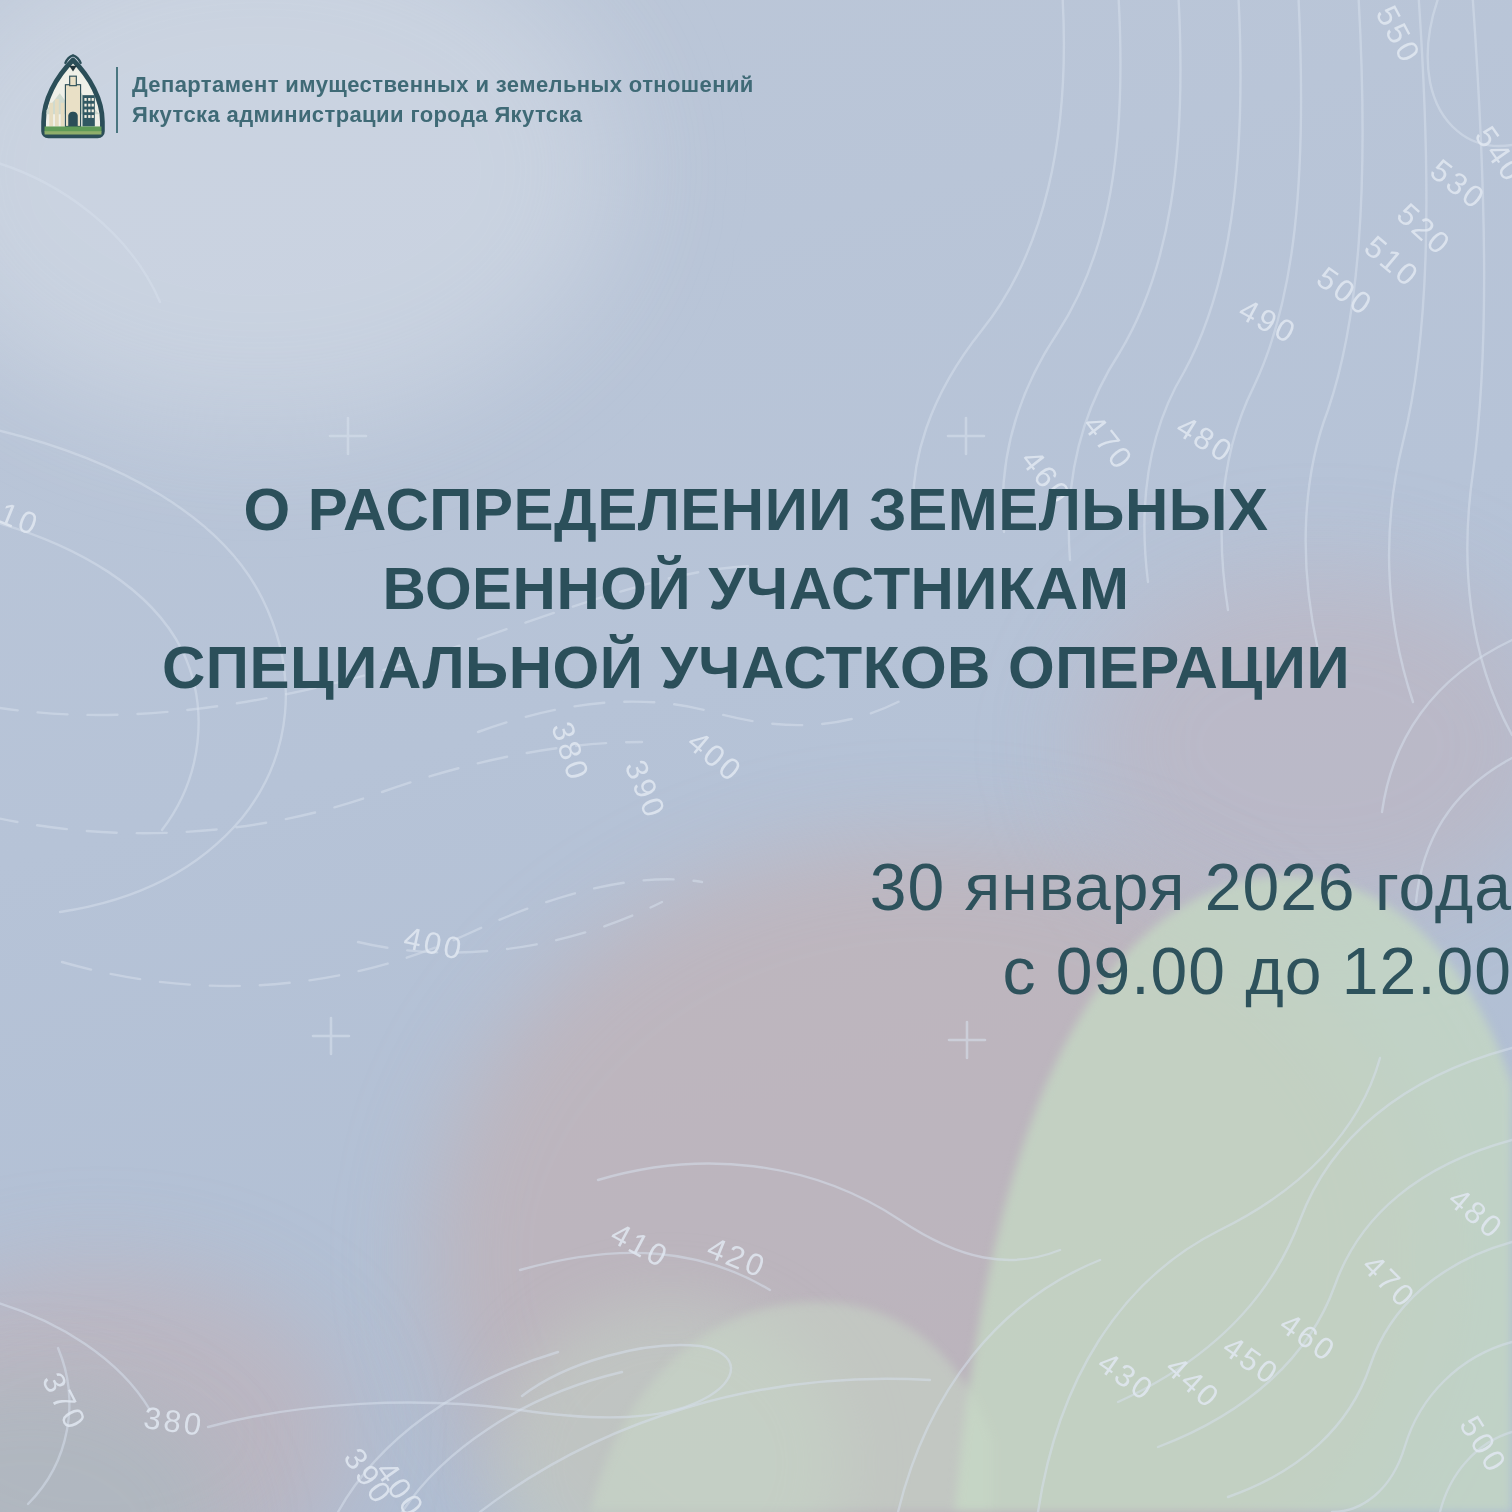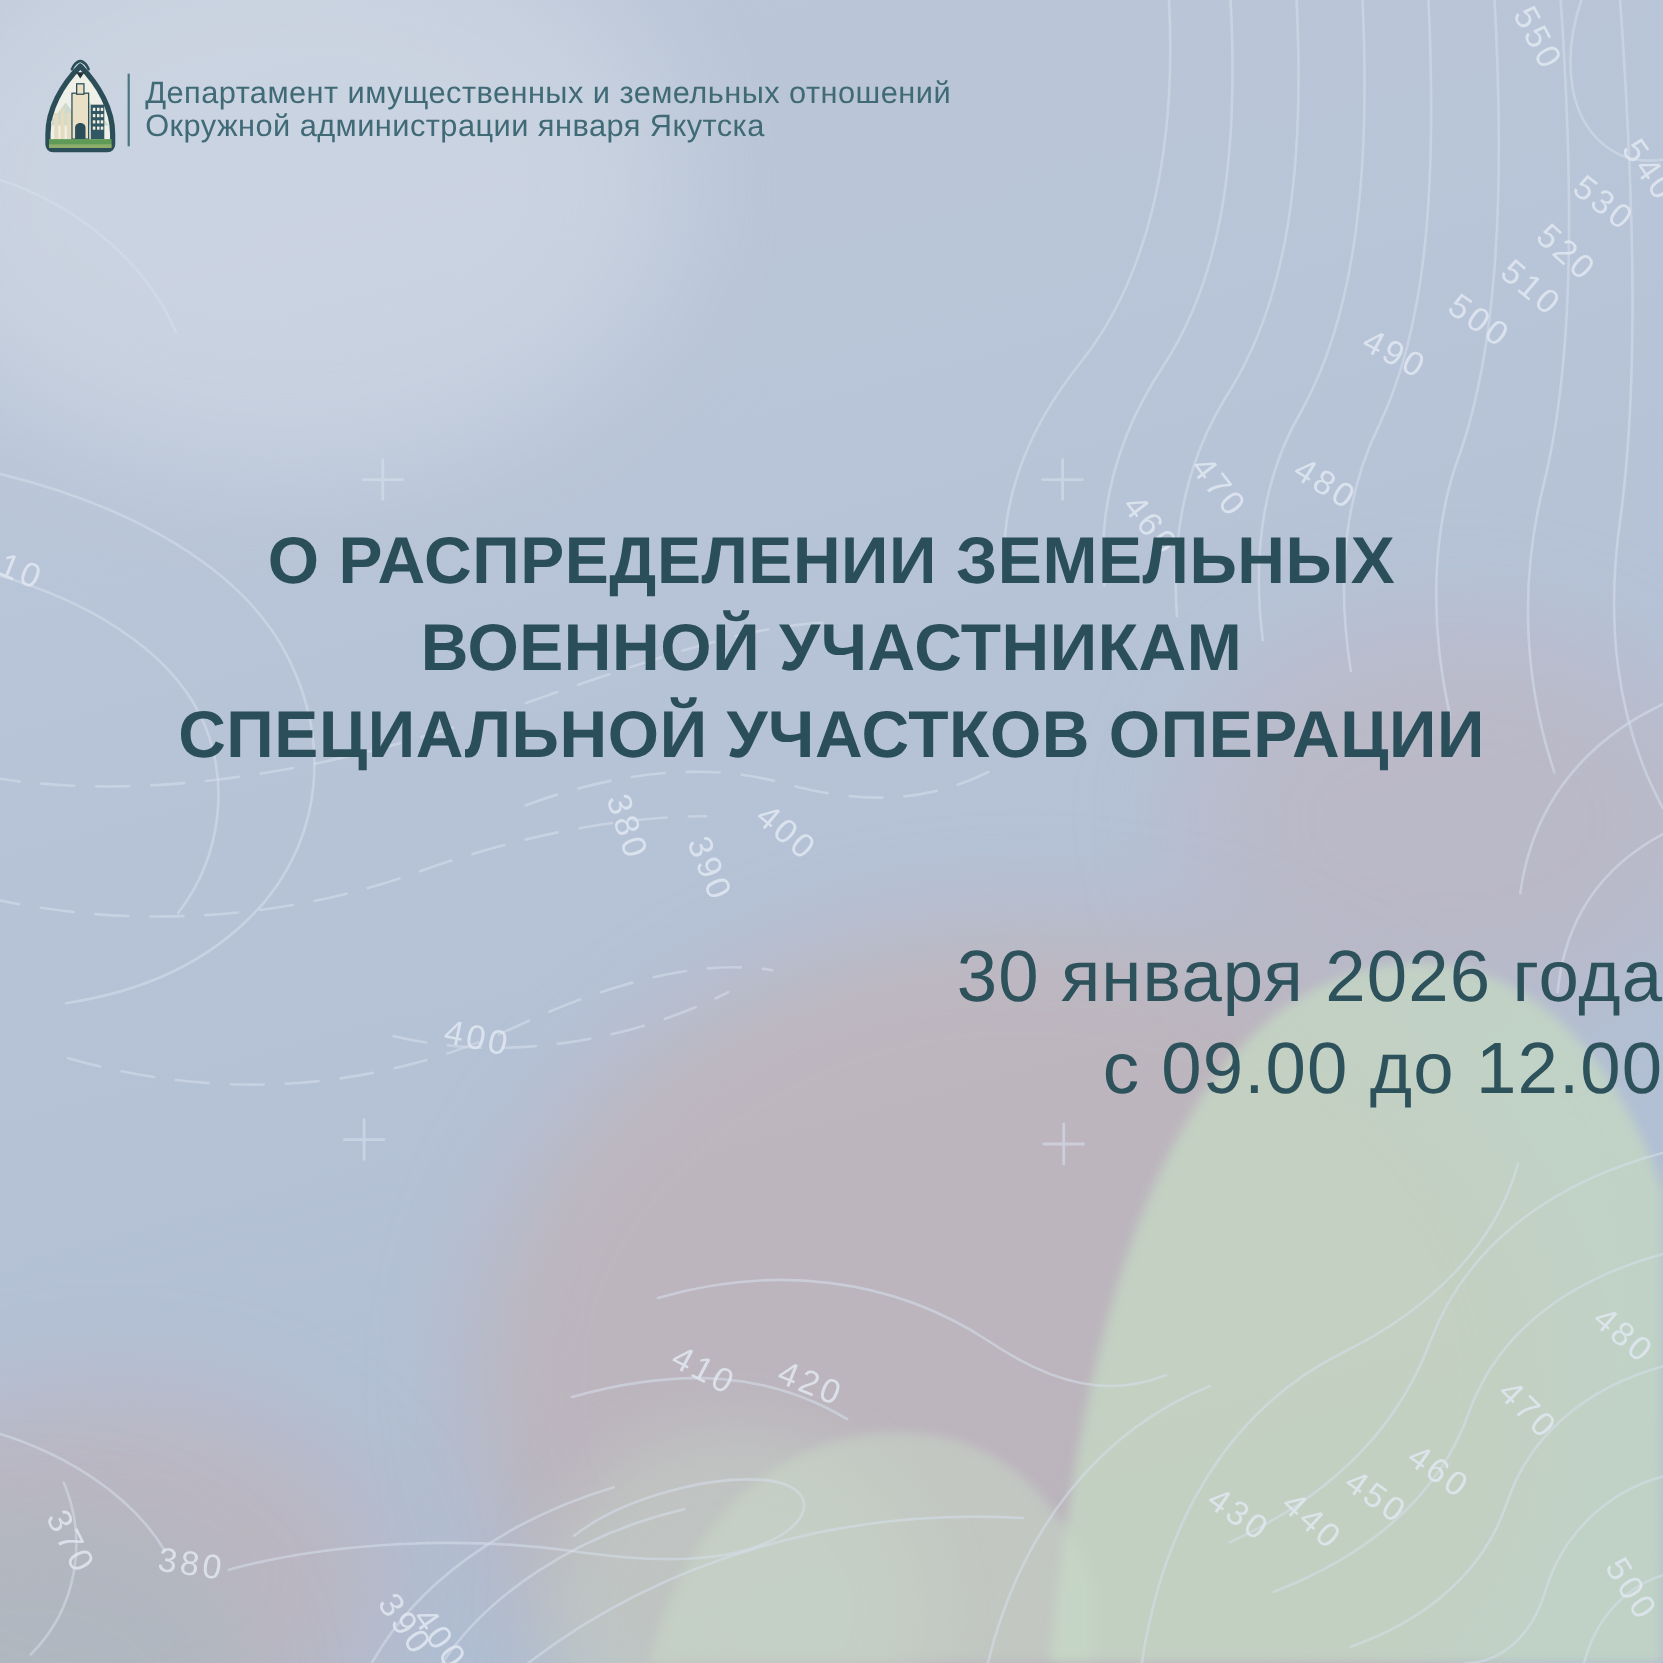--- a/index.html
+++ b/index.html
@@ -24,21 +24,21 @@
   .contours path.cross{stroke-opacity:.6;stroke-width:2.6;}
   
   .contour-labels span{
     position:absolute;transform:translate(-50%,-50%) rotate(var(--r,0deg));
     color:rgba(224,231,241,.85);font-size:31px;font-weight:400;letter-spacing:3px;white-space:nowrap;
   }
   
   .header{position:absolute;left:36px;top:54px;display:flex;align-items:center;}
   .logo{display:block;}
   .divider{width:2px;height:66px;background:#4a7680;margin:4px 14px 0 6px;}
-  .org{color:#3f6a76;font-size:28px;line-height:30px;letter-spacing:.4px;padding-top:4px;}
+  .org{color:#3f6a76;font-size:22px;line-height:30px;letter-spacing:.4px;padding-top:4px;font-weight:bold;}
   
   .title{
     position:absolute;left:0;top:470px;width:100%;text-align:center;
     color:#2b4f5a;font-size:60px;line-height:79px;font-weight:700;letter-spacing:.5px;
   }
   
   .schedule{
     position:absolute;left:0;top:845px;width:100%;text-align:right;
     color:#2e525c;font-size:66px;line-height:84px;font-weight:400;letter-spacing:1px;
   }
@@ -171,21 +171,21 @@
       <rect x="51" y="64" width="2.4" height="3" fill="#f2efe2"></rect>
         <rect x="55" y="64" width="2.4" height="3" fill="#f2efe2"></rect>
         <rect x="58.6" y="64" width="2.4" height="3" fill="#f2efe2"></rect>
 
       <rect x="9" y="76" width="60" height="6" fill="#5f9b57"></rect>
       <rect x="9" y="81" width="60" height="3.5" fill="#8fae6b"></rect>
     </svg>
     <div class="divider"></div>
     <div class="org">
       <div>Департамент имущественных и земельных отношений</div>
-      <div>Окружной администрации января Якутска</div>
+      <div>Якутска администрации города Якутска</div>
     </div>
   </header>
 
   <main class="title">
     <div>О РАСПРЕДЕЛЕНИИ ЗЕМЕЛЬНЫХ</div>
     <div>ВОЕННОЙ УЧАСТНИКАМ</div>
     <div>СПЕЦИАЛЬНОЙ УЧАСТКОВ ОПЕРАЦИИ</div>
   </main>
 
   <section class="schedule">

